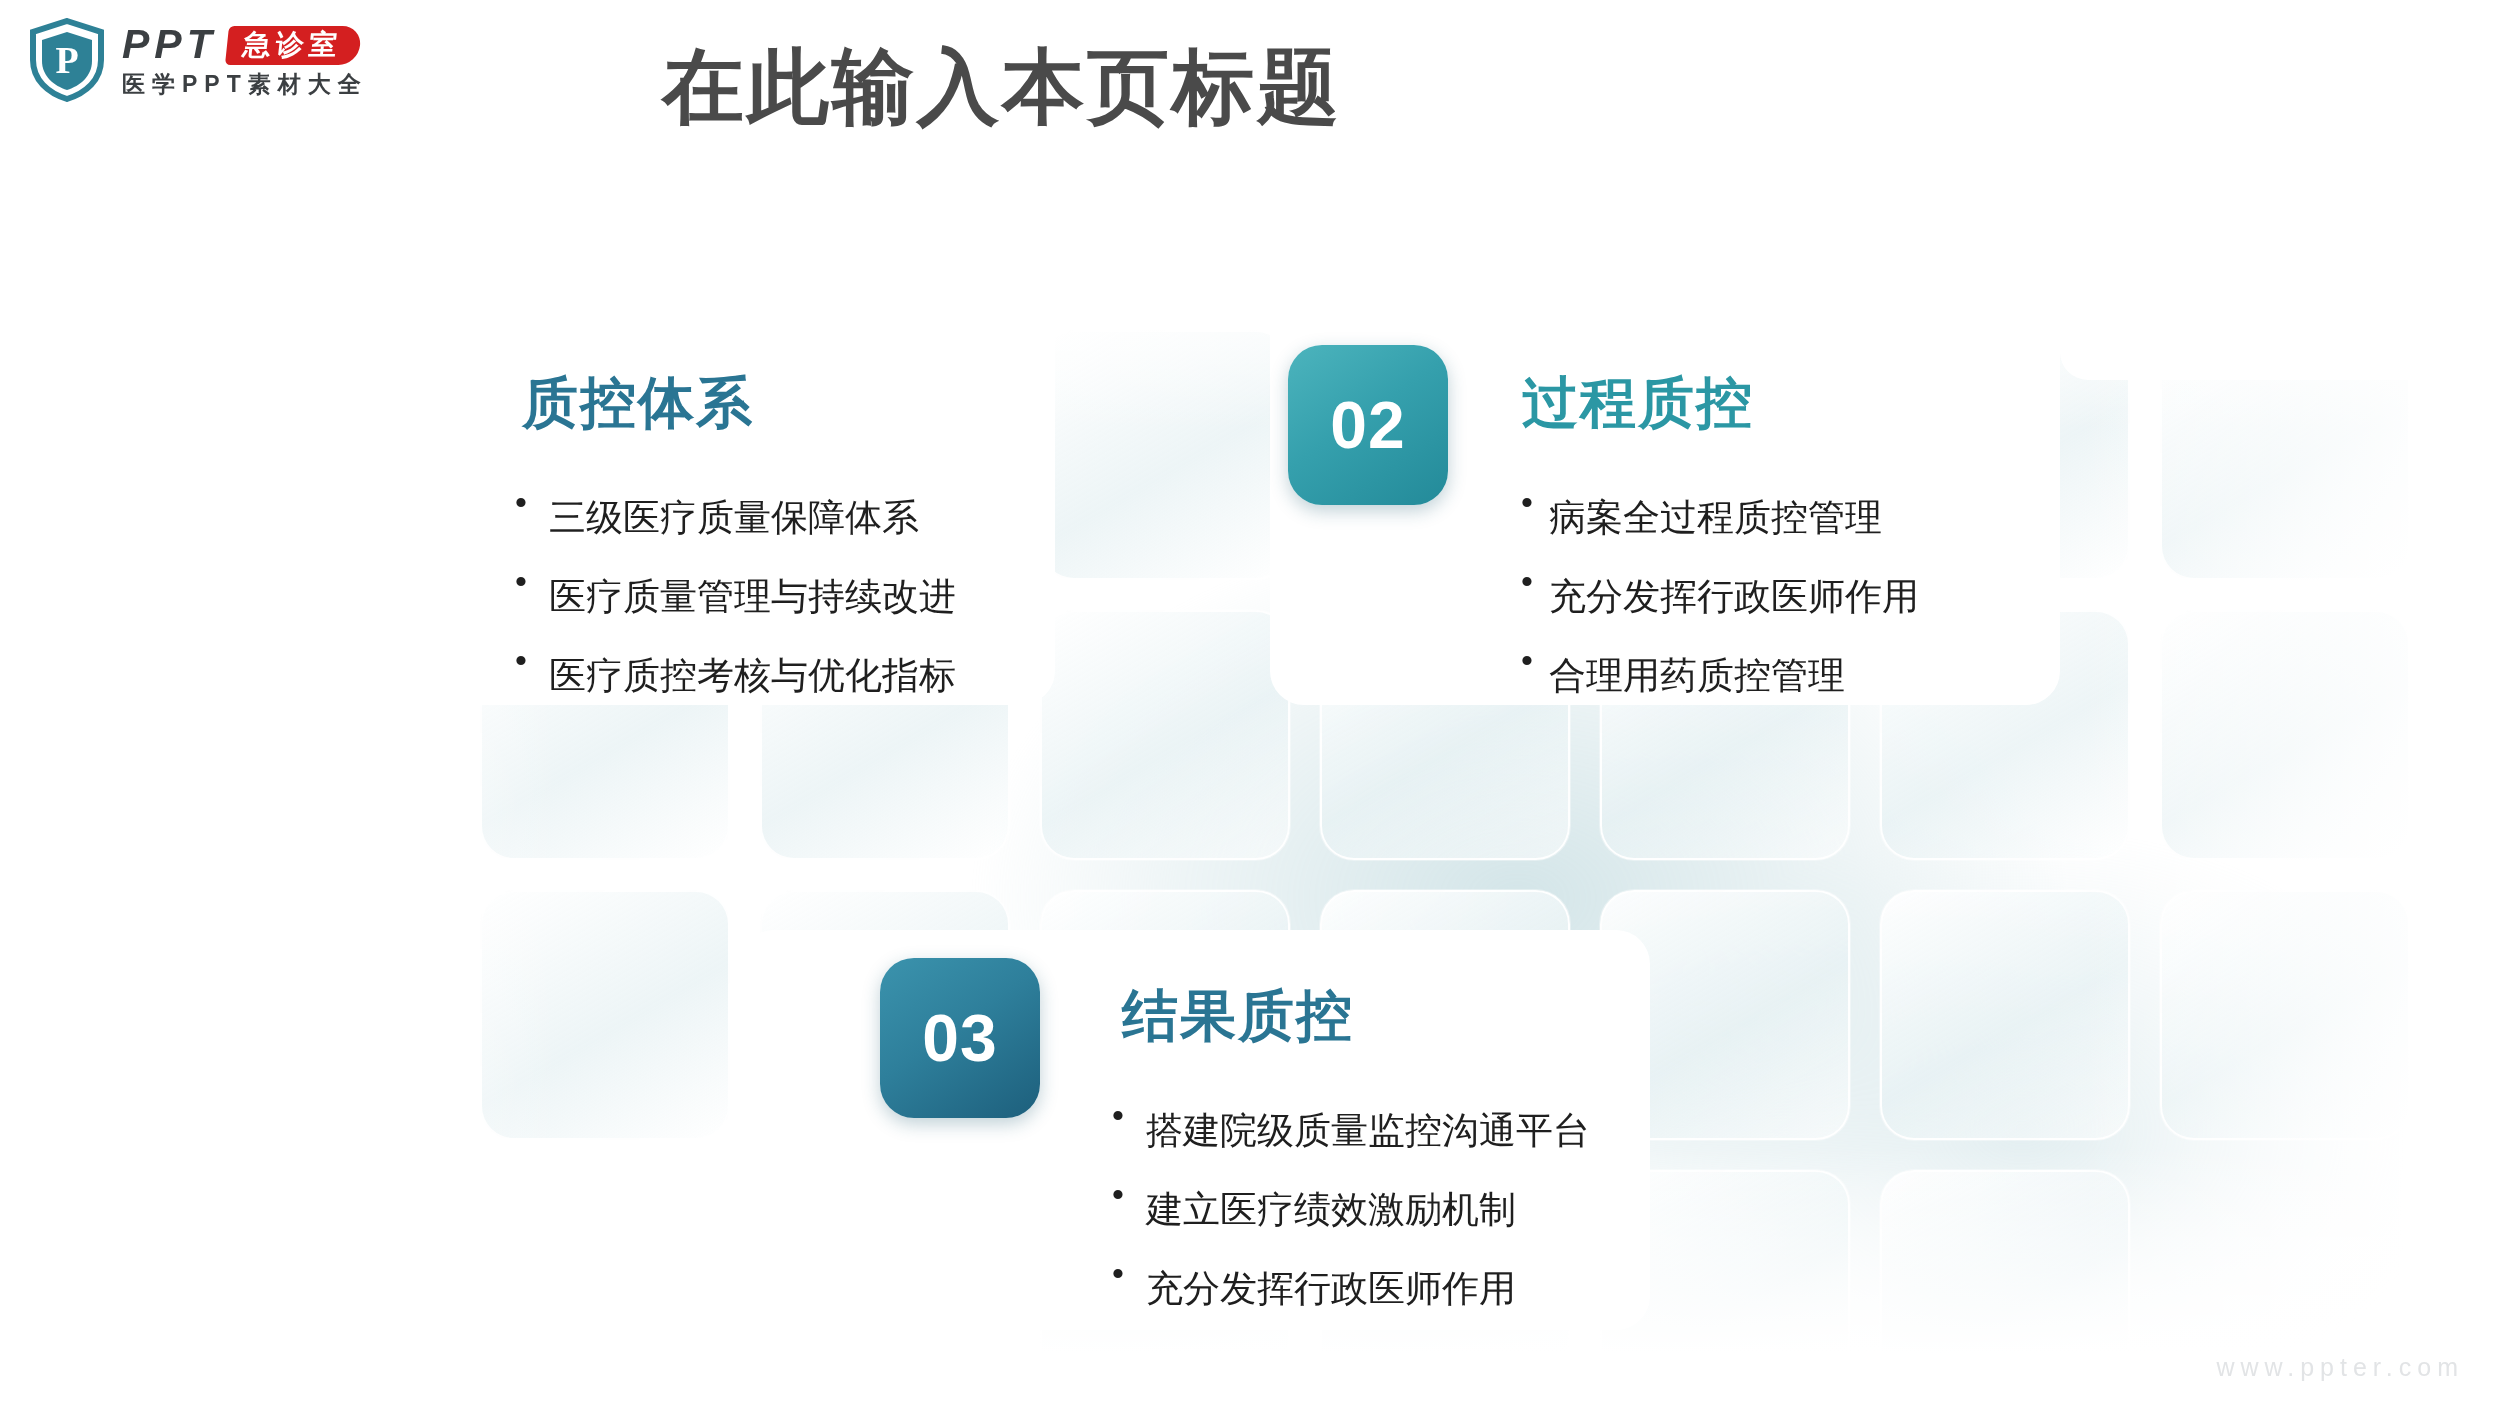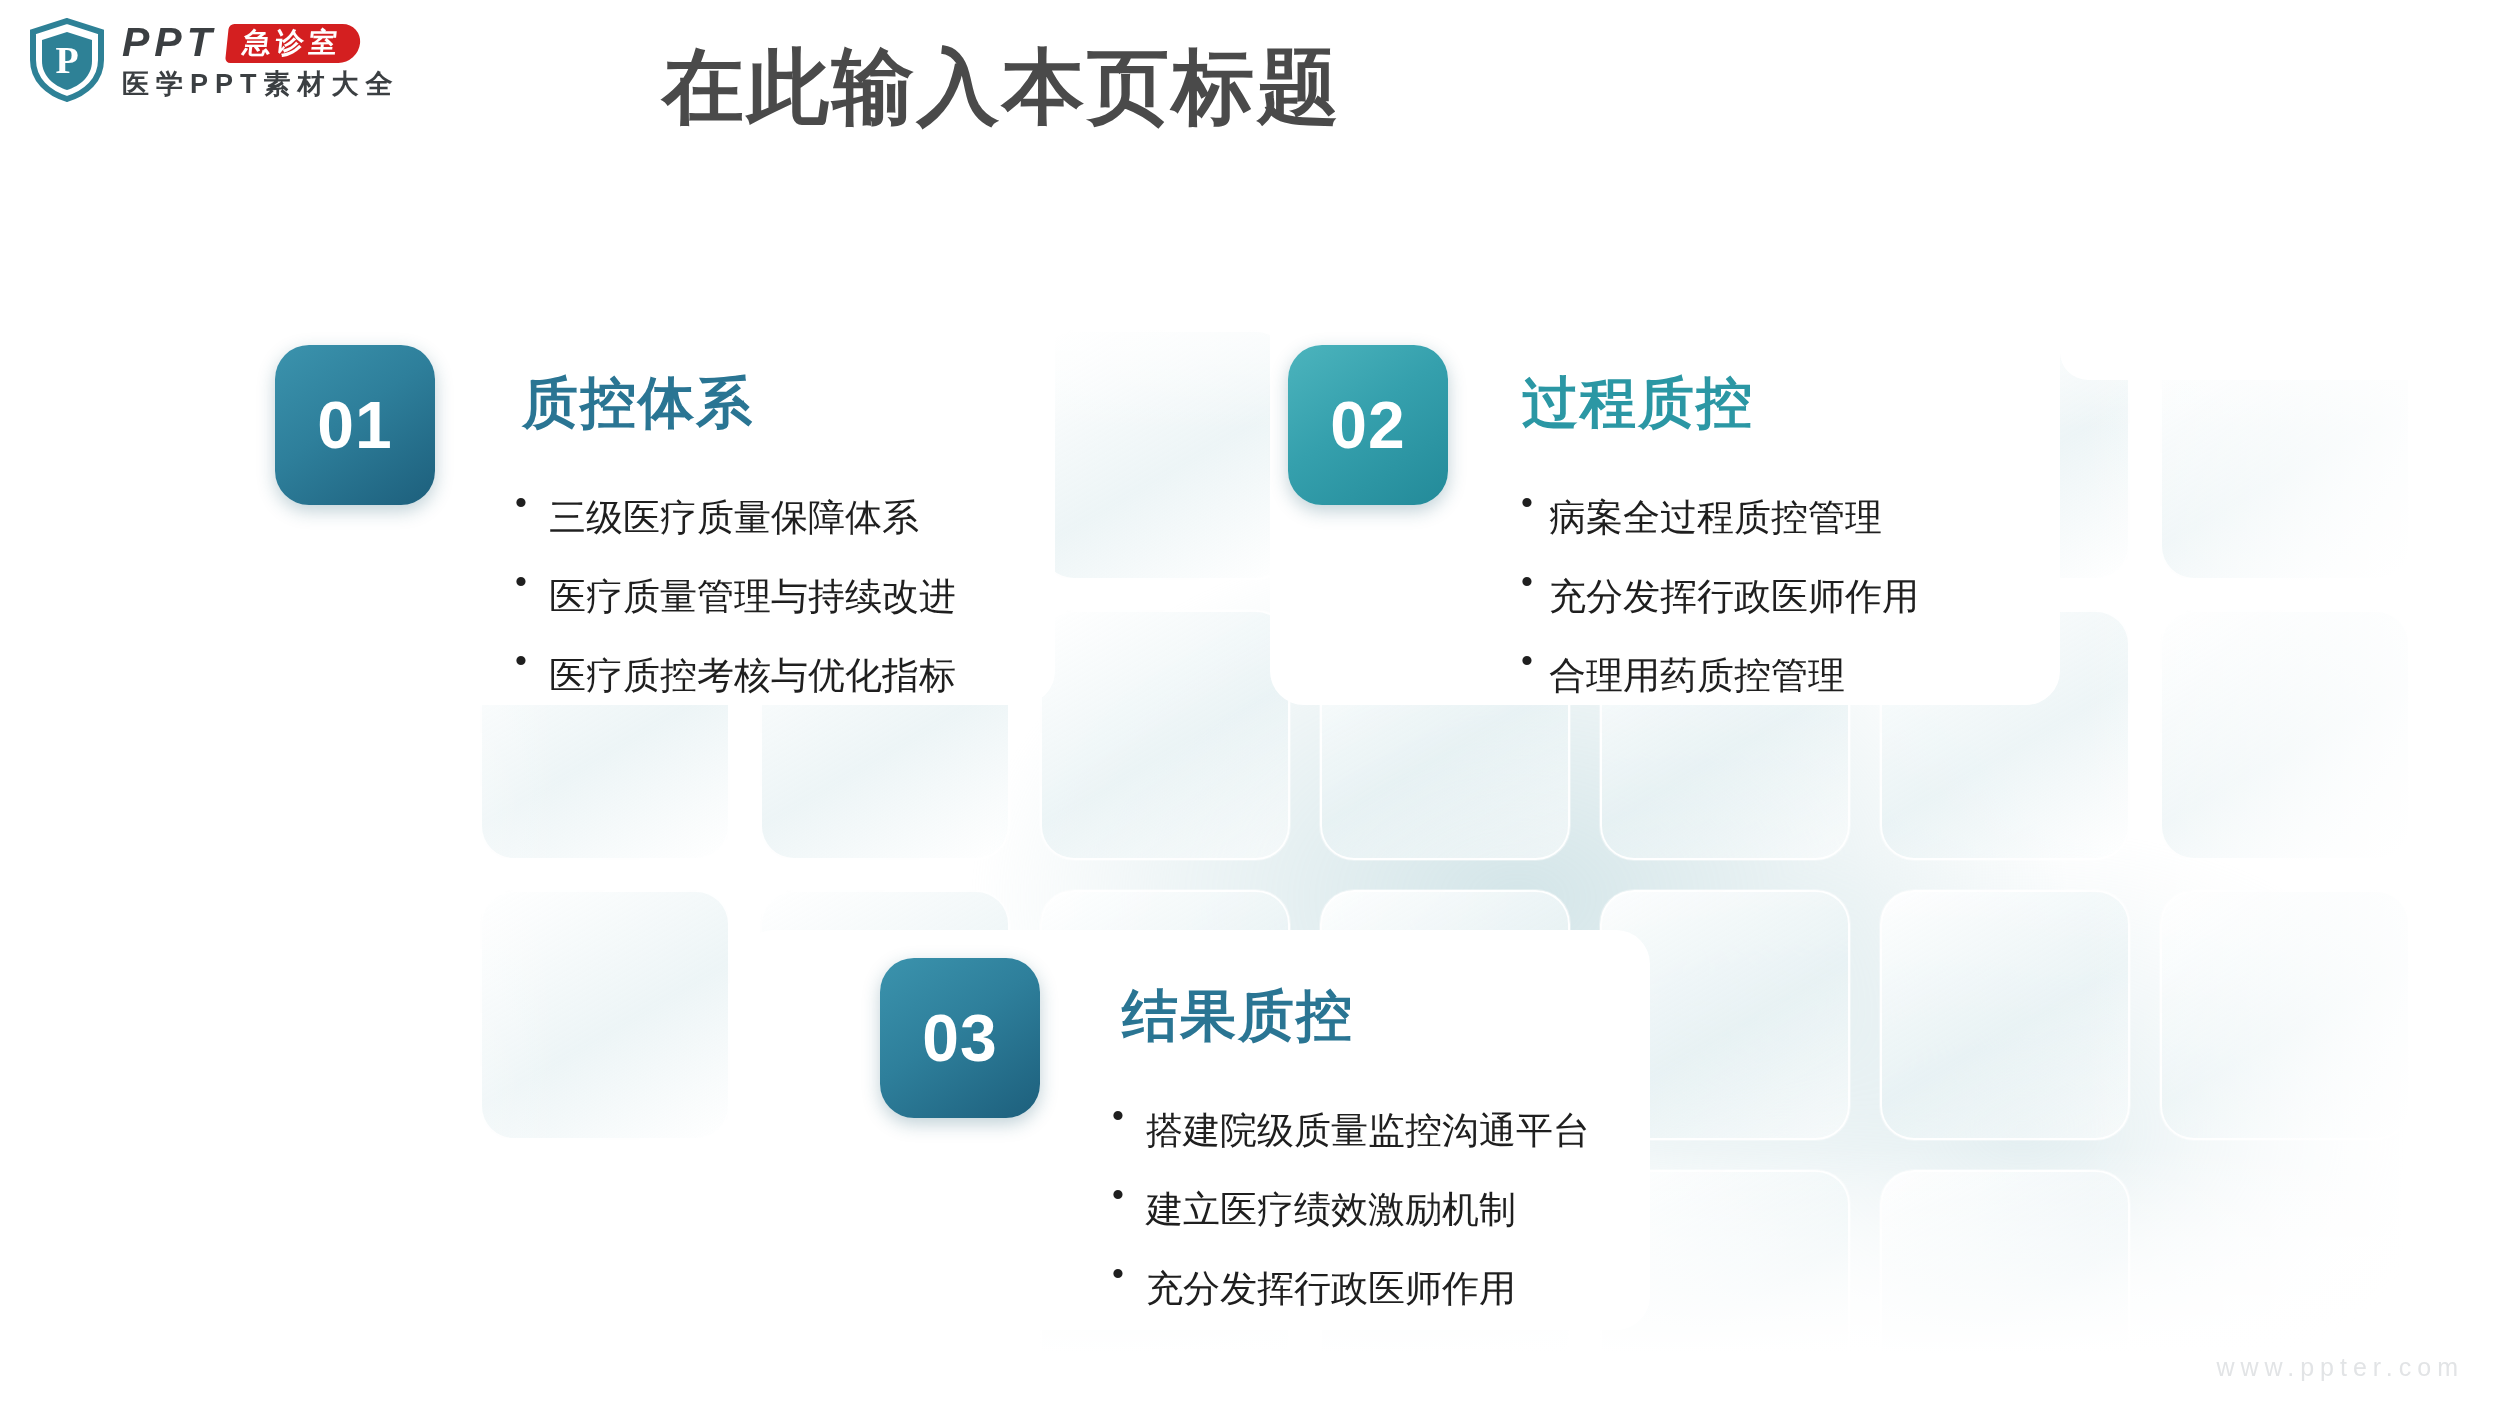--- a/index.html
+++ b/index.html
@@ -73,21 +73,21 @@
     color:#ffffff;
     font-size:28px; font-weight:bold;
     letter-spacing:5px;
     padding:5px 18px 6px 16px;
     border-radius:6px 22px 22px 6px;
     line-height:1;
     transform:skewX(-6deg);
   }
   .logo-row2 {
     margin-top:8px;
-    font-size:27px; font-weight:bold;
+    font-size:23px; font-weight:bold;
     letter-spacing:7px; color:#3b3f42;
     line-height:1;
   }
 
   
   .page-title {
     position:absolute; left:0; top:42px; width:2004px;
     text-align:center;
     font-size:82px; font-weight:bold;
     color:#4a4a4a;
@@ -225,23 +225,20 @@
         <span class="logo-ppt">PPT</span>
         <span class="logo-badge">急诊室</span>
       </div>
       <div class="logo-row2">医学PPT素材大全</div>
     </div>
   </div>
 
   <div class="page-title">在此输入本页标题</div>
 
   <div class="item" style="left:0; top:0; width:2500px; height:1406px;">
-    <div class="badge badge-1" style="left:275px; top:345px;">
-      <span>01</span>
-    </div>
     <div class="item-head head-1" style="left:522px; top:375px;">质控体系</div>
     <div class="bullets" style="left:515px; top:485px;">
       <div class="bullet">
         <span class="dot">•</span>
         <span class="txt">三级医疗质量保障体系</span>
       </div>
       <div class="bullet">
         <span class="dot">•</span>
         <span class="txt">医疗质量管理与持续改进</span>
       </div>

